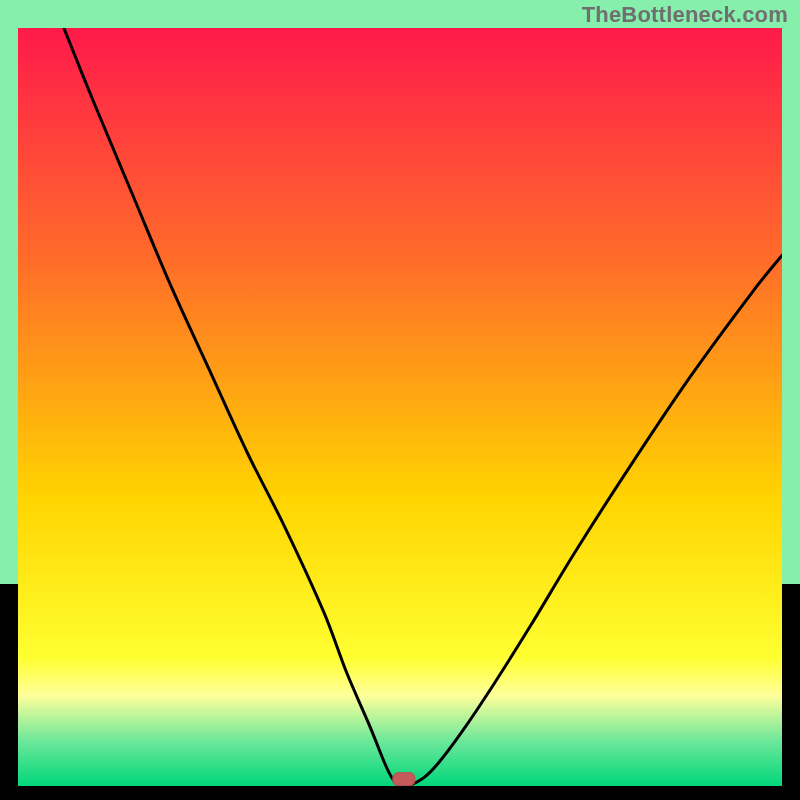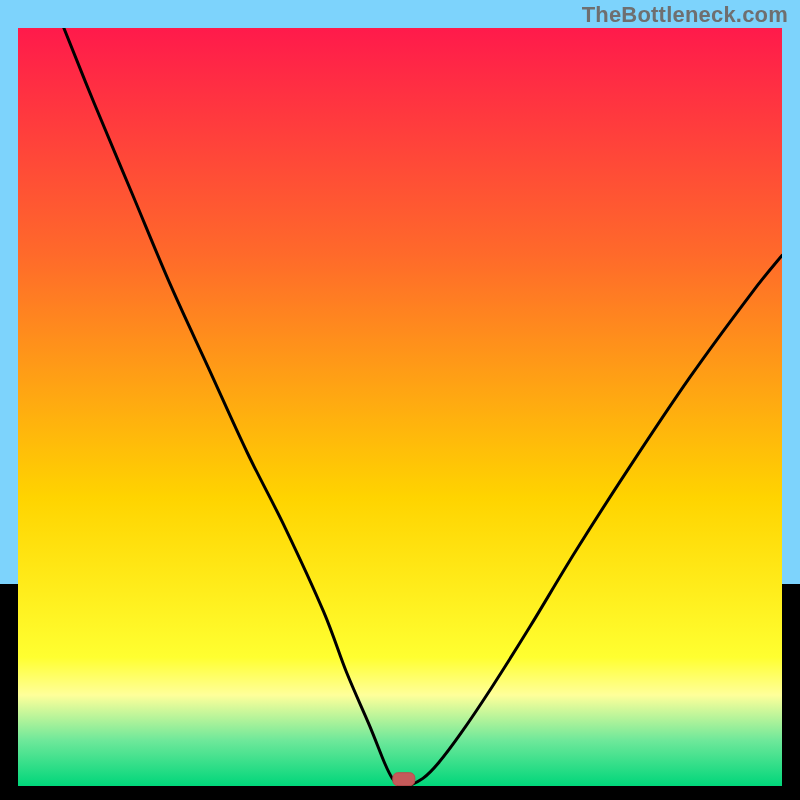--- a/index.html
+++ b/index.html
@@ -8,21 +8,21 @@
     width: 800px;
     height: 800px;
     background: #000;
     overflow: hidden;
     font-family: Arial, Helvetica, sans-serif;
   }
   .frame {
     position: relative;
     width: 800px;
     height: 584px;
-    background: #7dd3fc;
+    background: #86efac;
   }
   .watermark {
     position: absolute;
     top: 2px;
     right: 12px;
     color: #6f6f6f;
     font-size: 22px;
     font-weight: 600;
     letter-spacing: 0.2px;
     user-select: none;

